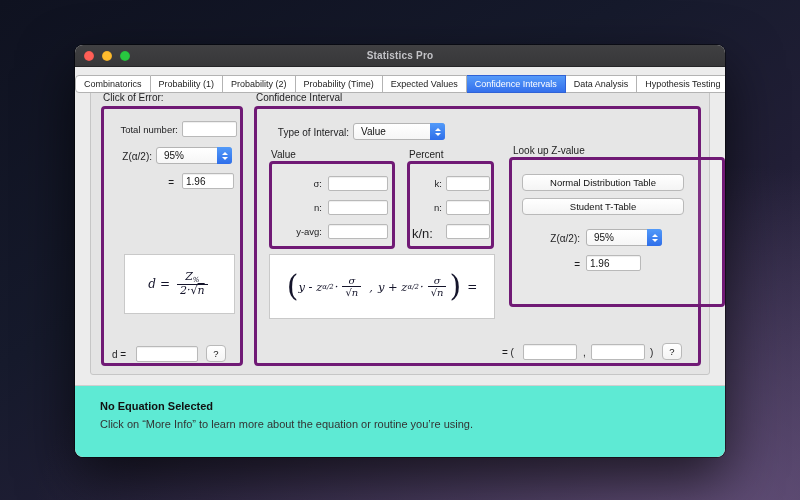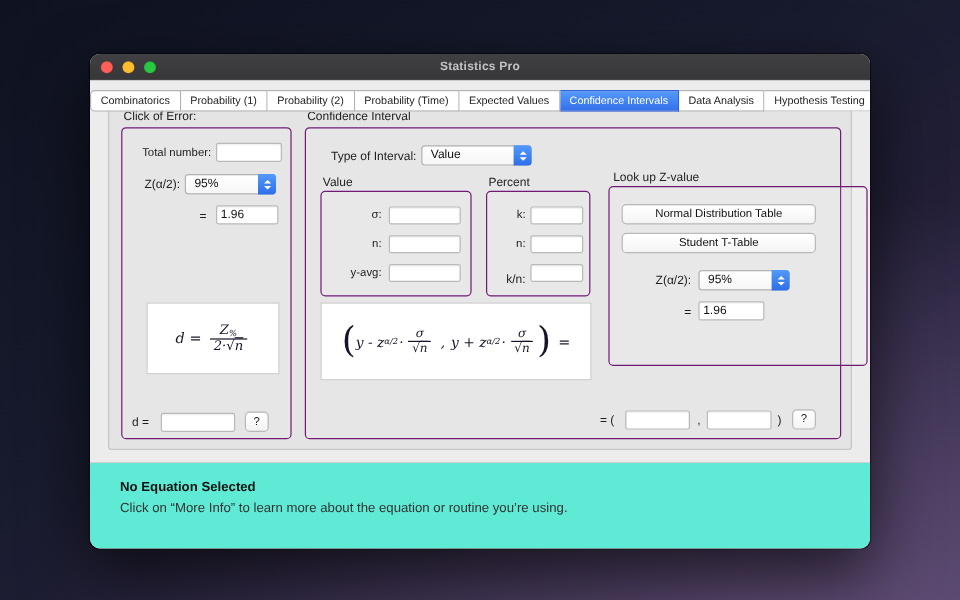--- a/index.html
+++ b/index.html
@@ -39,21 +39,21 @@
   }
   .tab:first-child { border-left-width:1px; border-radius:4px 0 0 4px; }
   .tab:last-child { border-radius:0 4px 4px 0; }
   .tab.selected { background:linear-gradient(#559af9,#3470ec); border-color:#2f62d6; color:#fff; }
 
   .panel {
     position:absolute; left:15px; top:16px; width:620px; height:292px;
     background:#e4e4e4; border:1px solid #c6c6c6; border-radius:3px; z-index:1;
   }
   .sec-title { position:absolute; font-size:10px; color:#1d1d1f; }
-  .gbox { position:absolute; border:1px solid #701a75; border-radius:4px; background:rgba(255,255,255,0.10); }
+  .gbox { position:absolute; border:3px solid #701a75; border-radius:4px; background:rgba(255,255,255,0.10); }
   .gtitle { position:absolute; font-size:10px; color:#222; }
   .lbl { position:absolute; font-size:10px; color:#1d1d1f; }
   .in {
     position:absolute; background:#fff; border:1px solid #b9b9b9; border-radius:2px;
     font-size:10px; color:#111; padding:0 3px; font-family:"Liberation Sans",sans-serif;
     box-shadow:inset 0 1px 1px rgba(0,0,0,0.07);
   }
   .btn {
     position:absolute; background:linear-gradient(#ffffff,#f4f4f4); border:1px solid #b9b9b9;
     border-radius:4px; font-size:9.5px; color:#111; display:flex; align-items:center; justify-content:center;
@@ -172,21 +172,21 @@
           <div class="lbl" style="left:2px; top:62px; width:48px; text-align:right; font-size:9.5px;">y-avg:</div>
           <input class="in" style="left: 56px; top: 60px; width: 60px; height: 15px;" value="">
         </div>
 
         <div class="gtitle" style="left:152px; top:40px;">Percent</div>
         <div class="gbox" style="left:150px; top:52px; width:87px; height:88px;">
           <div class="lbl" style="left:2px; top:14px; width:30px; text-align:right; font-size:9.5px;">k:</div>
           <input class="in" style="left: 36px; top: 12px; width: 44px; height: 15px;" value="">
           <div class="lbl" style="left:2px; top:38px; width:30px; text-align:right; font-size:9.5px;">n:</div>
           <input class="in" style="left: 36px; top: 36px; width: 44px; height: 15px;" value="">
-          <div class="lbl" style="left:2px; top:68px; width:30px; text-align:right; font-size:10px;">k/n:</div>
+          <div class="lbl" style="left:2px; top:62px; width:30px; font-size:13px;">k/n:</div>
           <input class="in" style="left: 36px; top: 60px; width: 44px; height: 15px;" value="">
         </div>
 
         <div class="gtitle" style="left:256px; top:36px;">Look up Z-value</div>
         <div class="gbox" style="left:252px; top:48px; width:216px; height:150px;">
           <div class="btn" style="left:10px; top:14px; width:162px; height:17px;">Normal Distribution Table</div>
           <div class="btn" style="left:10px; top:38px; width:162px; height:17px;">Student T-Table</div>
 
           <div class="lbl" style="left:8px; top:73px; width:60px; text-align:right;">Z(α/2):</div>
           <div class="popup" style="left:74px; top:69px; width:76px; height:17px;">

